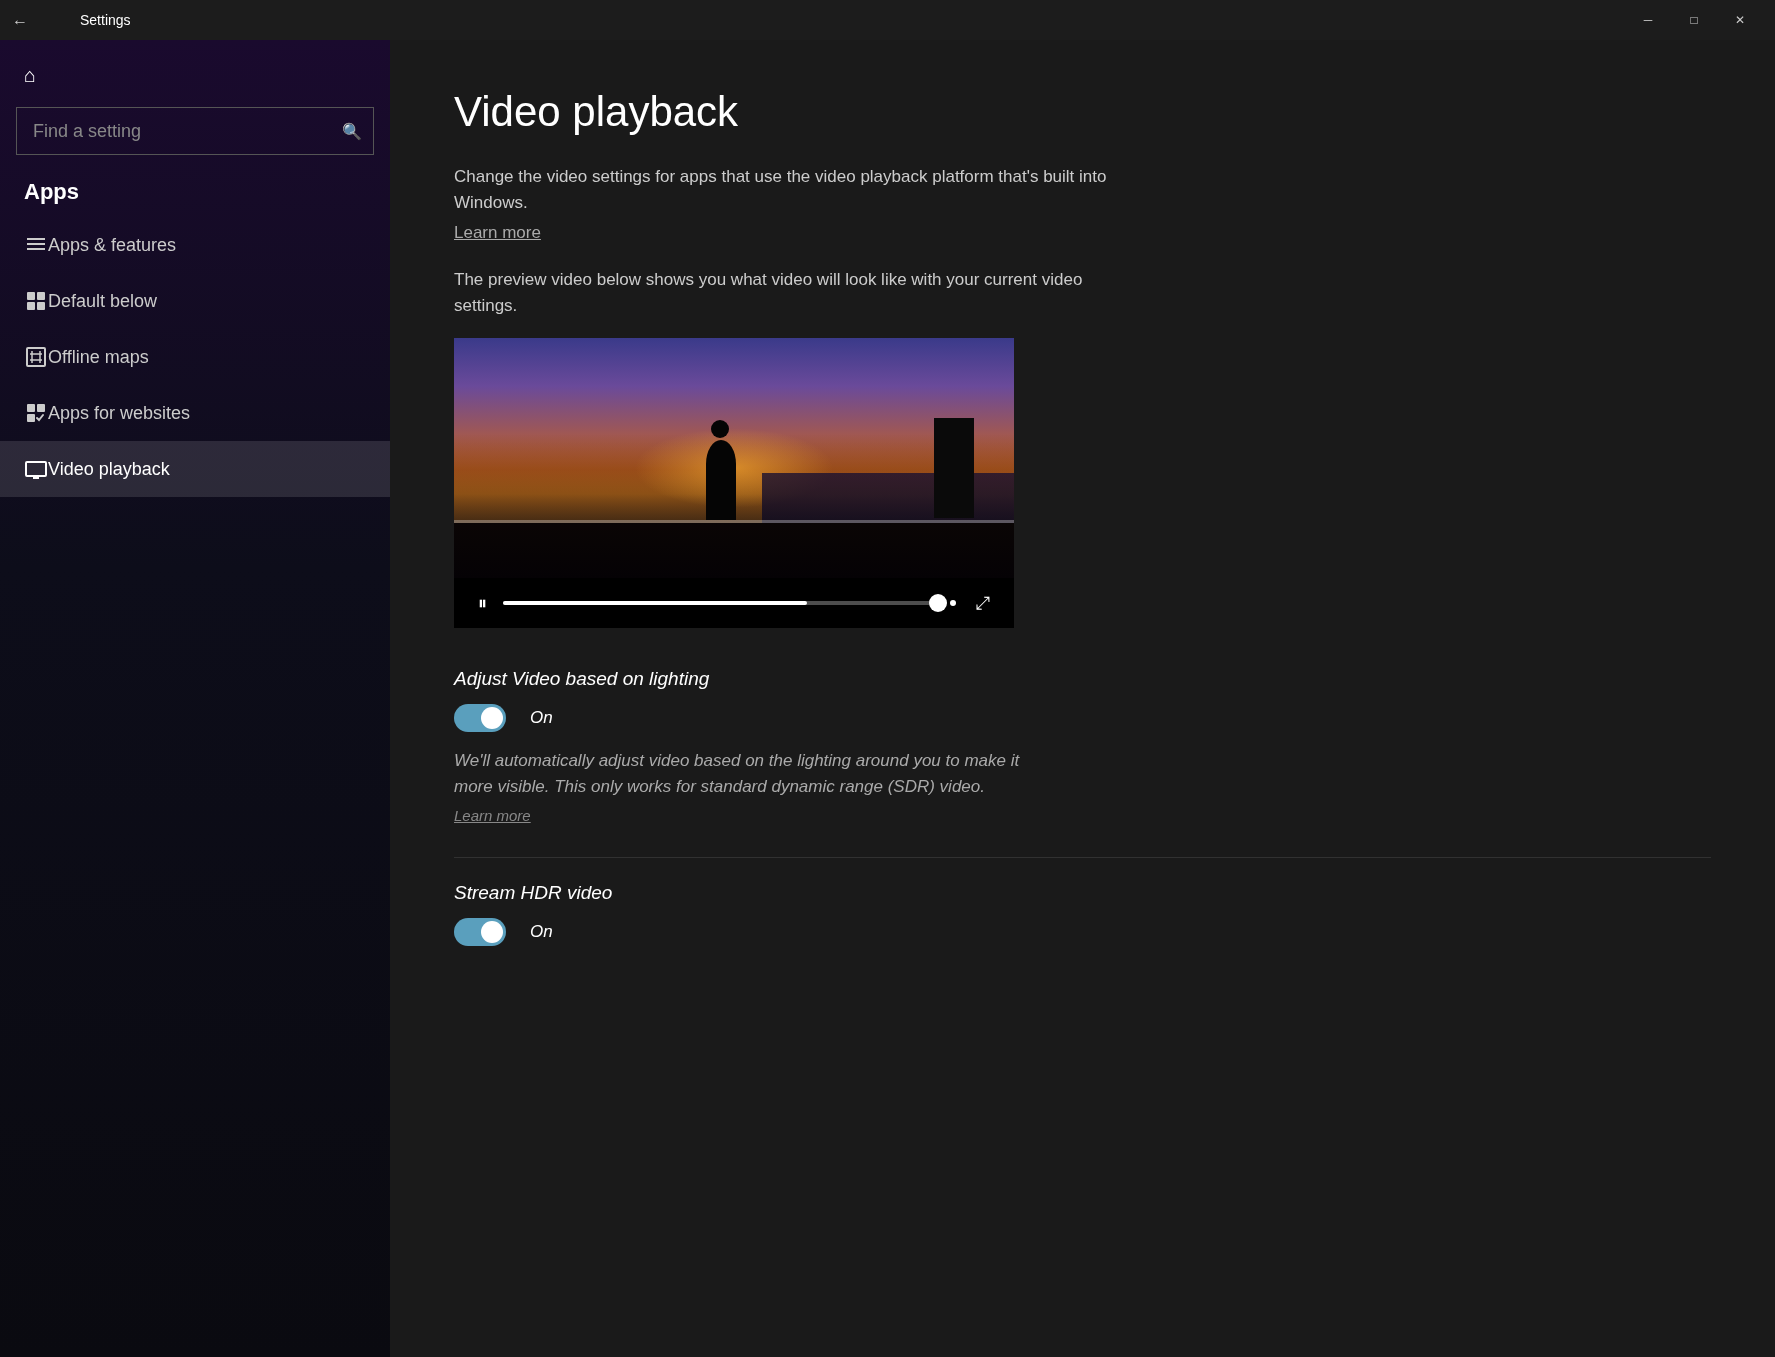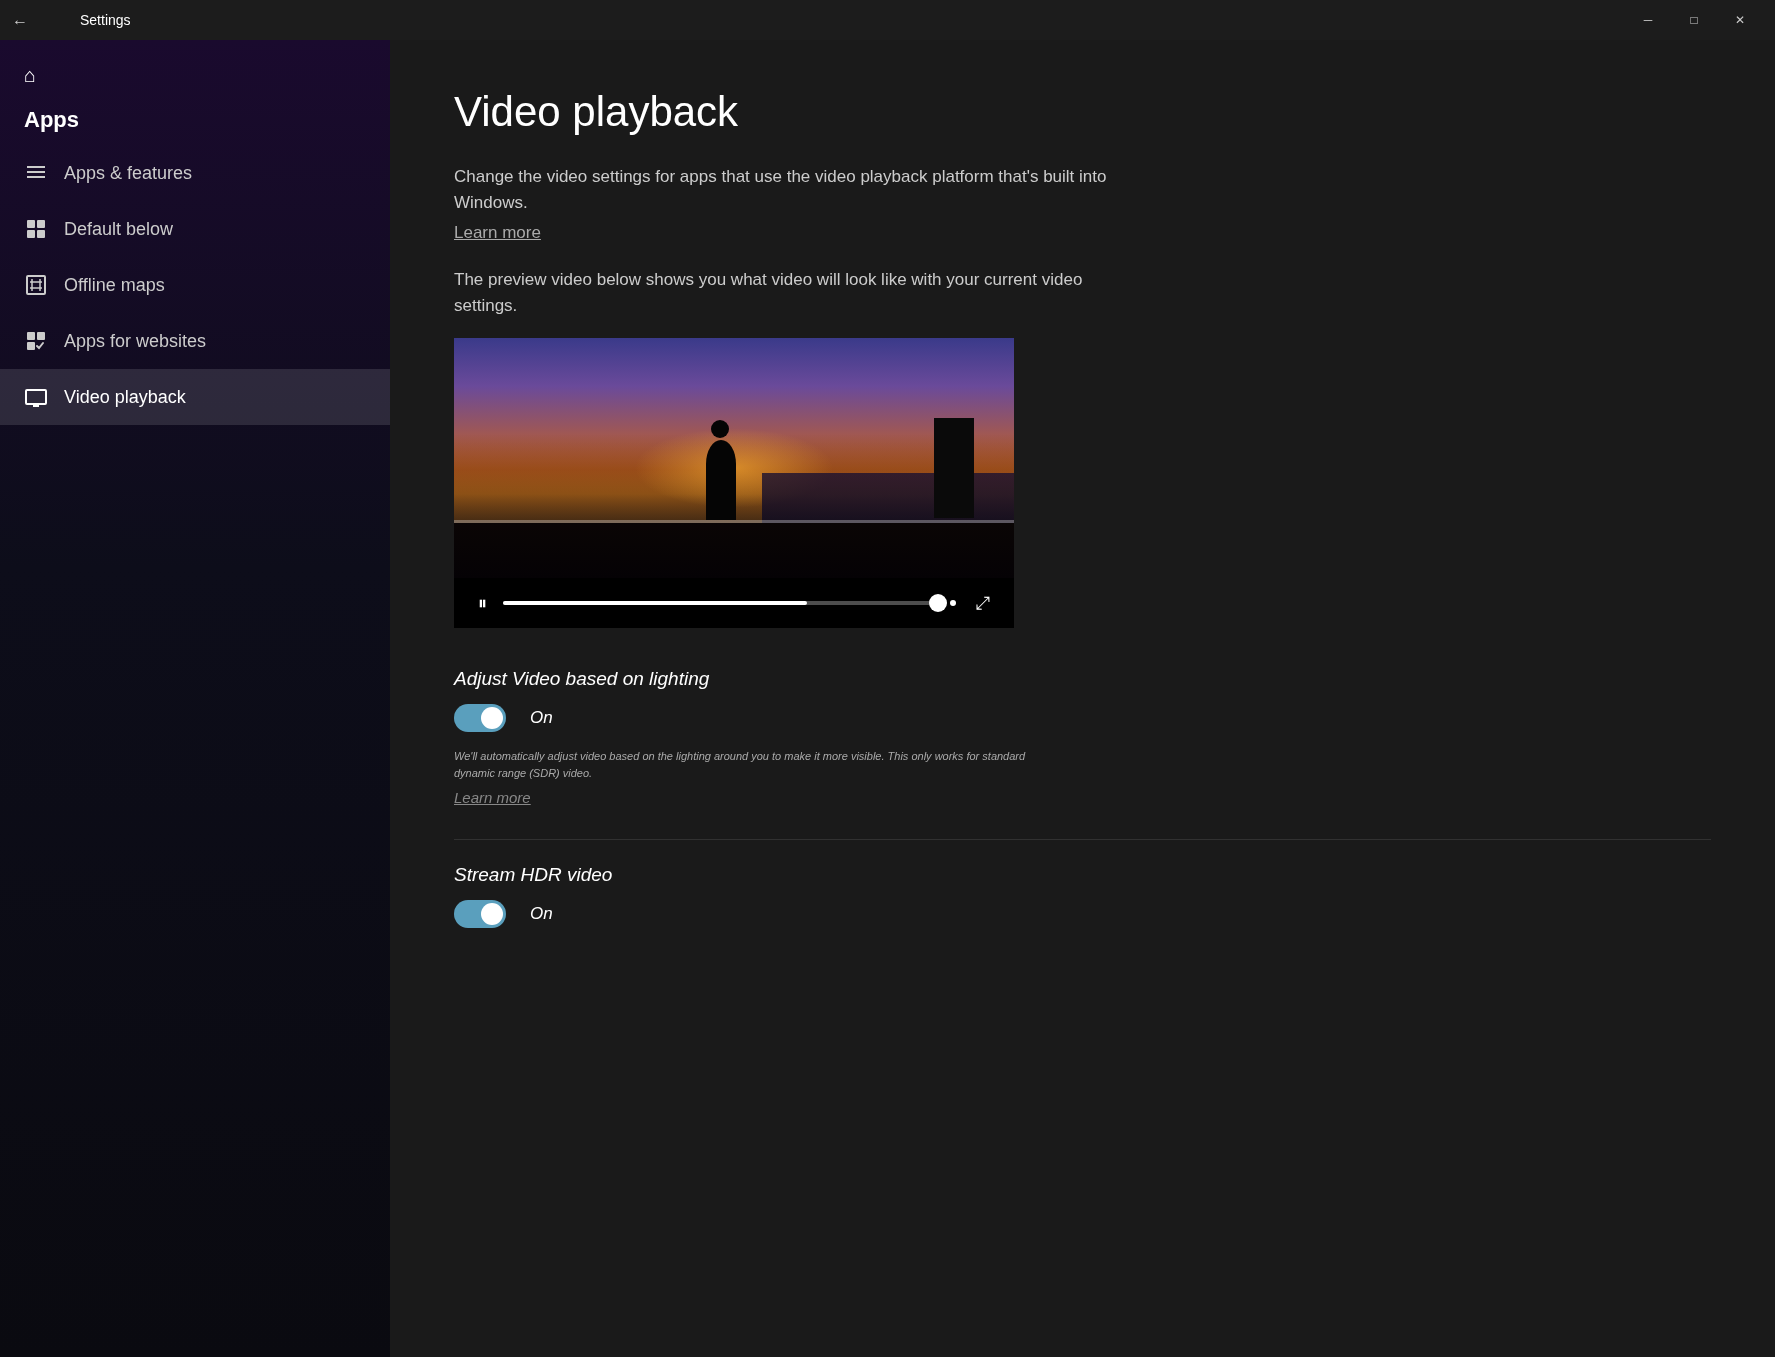--- a/index.html
+++ b/index.html
@@ -109,21 +109,20 @@
       font-weight: 700;
       color: #fff;
     }
     .sidebar-nav {
       list-style: none;
       flex: 1;
     }
     .nav-item {
       display: flex;
       align-items: center;
-      gap: 16px;
       padding: 16px 24px;
       cursor: pointer;
       color: #ccc;
       font-size: 18px;
       transition: background 0.15s;
     }
     .nav-item.active {
       background: rgba(255,255,255,0.12);
       color: #fff;
     }
@@ -360,21 +359,21 @@
       position: absolute;
       top: 3px;
       right: 3px;
       transition: left 0.2s;
     }
     .toggle-status {
       font-size: 17px;
       color: #fff;
     }
     .setting-desc {
-      font-size: 11px;
+      font-size: 17px;
       color: #aaa;
       line-height: 1.5;
       max-width: 600px;
       margin-bottom: 8px;
     }
     .learn-more-small {
       color: #888;
       font-size: 15px;
       cursor: pointer;
       text-decoration: underline;
@@ -400,20 +399,24 @@
   </div>
 </div>
 
 <div class="main-layout">
 
   <div class="sidebar">
     <div class="sidebar-home">
       <span class="home-icon">⌂</span>
     </div>
 
+    <div class="search-box">
+      <input class="search-input" type="text" placeholder="Find a setting" style="">
+      <span class="search-icon">🔍</span>
+    </div>
 
     <div class="sidebar-section-title">Apps</div>
 
     <ul class="sidebar-nav">
       <li class="nav-item">
         <span class="nav-icon">
           <svg width="22" height="22" viewBox="0 0 22 22" fill="none">
             <rect x="2" y="4" width="18" height="2" fill="#ccc"></rect>
             <rect x="2" y="9" width="18" height="2" fill="#ccc"></rect>
             <rect x="2" y="14" width="18" height="2" fill="#ccc"></rect>

